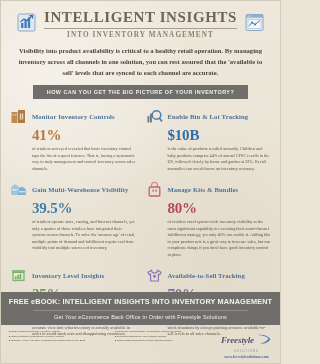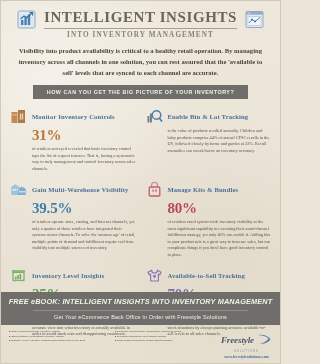--- a/index.html
+++ b/index.html
@@ -20,21 +20,21 @@
       radial-gradient(circle at 18% 22%, rgba(255,255,255,0.45) 0%, rgba(255,255,255,0) 38%),
       radial-gradient(circle at 78% 70%, rgba(214,206,188,0.40) 0%, rgba(214,206,188,0) 42%),
       linear-gradient(#eee8dc, #e7e0d1);
     border: 1px solid #d2cab8;
   }
 
   
   .header {
     padding: 9px 10px 0 10px;
     display: flex;
-    align-items: flex-start;
+    align-items: center;
     justify-content: center;
     gap: 8px;
   }
 
   .title-block { text-align: center; }
 
   .title-main {
     font-family: "Liberation Serif", serif;
     font-size: 15px;
     font-weight: bold;
@@ -147,21 +147,20 @@
     color: #f4f1ea;
     text-align: center;
     padding: 5px 6px 5px 6px;
   }
 
   .footer-title {
     font-size: 7.3px;
     font-weight: bold;
     letter-spacing: 0.15px;
     white-space: nowrap;
-    font-style: italic;
   }
 
   .footer-sep { height: 1px; background: #908e89; margin: 3.5px 26px; }
 
   .footer-sub {
     font-size: 5.4px;
     letter-spacing: 0.2px;
     white-space: nowrap;
   }
 
@@ -272,38 +271,39 @@
             <rect x="8" y="2" width="7" height="13" fill="#b07a42"></rect>
             <rect x="9.8" y="5.5" width="3.4" height="6" fill="#e4d6c2"></rect>
             <rect x="11.2" y="5.5" width="0.7" height="6" fill="#b07a42"></rect>
             <rect x="2.6" y="6" width="1.6" height="1.6" fill="#e4d6c2" opacity="0.75"></rect>
             <rect x="5" y="6" width="1.6" height="1.6" fill="#e4d6c2" opacity="0.75"></rect>
           </svg>
         </span>
         <span class="cell-title">Monitor Inventory Controls</span>
       </div>
       <div class="cell-body">
-        <div class="stat" style="color:#b8763a">31%</div>
+        <div class="stat" style="color:#b8763a">41%</div>
         <div class="desc">of retailers surveyed revealed that basic inventory control tops the list of request features. That is, having a systematic way to truly management and control inventory across sales channels.</div>
       </div>
     </div>
 
     <div class="cell">
       <div class="cell-head">
         <span class="cell-icon">
           <svg width="17" height="17" viewBox="0 0 17 17">
             <rect x="1.5" y="8" width="1.9" height="6.5" fill="#6f7a86"></rect>
             <rect x="4" y="5.5" width="1.9" height="9" fill="#6f7a86"></rect>
             <circle cx="10.5" cy="7" r="4.3" fill="none" stroke="#4a7fb5" stroke-width="1.5"></circle>
             <line x1="13.4" y1="10.2" x2="15.6" y2="13" stroke="#4a7fb5" stroke-width="1.7" stroke-linecap="round"></line>
           </svg>
         </span>
         <span class="cell-title">Enable Bin &amp; Lot Tracking</span>
       </div>
       <div class="cell-body">
+        <div class="stat" style="color:#2f6ea8">$10B</div>
         <div class="desc">is the value of products recalled annually. Children and baby products comprise 44% of annual CPSC recalls in the US, followed closely by home and garden at 33%. Recall anomalies can wreak havoc on inventory accuracy.</div>
       </div>
     </div>
 
     <div class="cell">
       <div class="cell-head">
         <span class="cell-icon">
           <svg width="17" height="17" viewBox="0 0 17 17">
             <path d="M1.2 6 L5.2 3.2 L9.2 6 L9.2 14 L1.2 14 Z" fill="#9fc4dc"></path>
             <path d="M7.8 8 L11.8 5.4 L15.8 8 L15.8 14 L7.8 14 Z" fill="#7fb0cf"></path>

